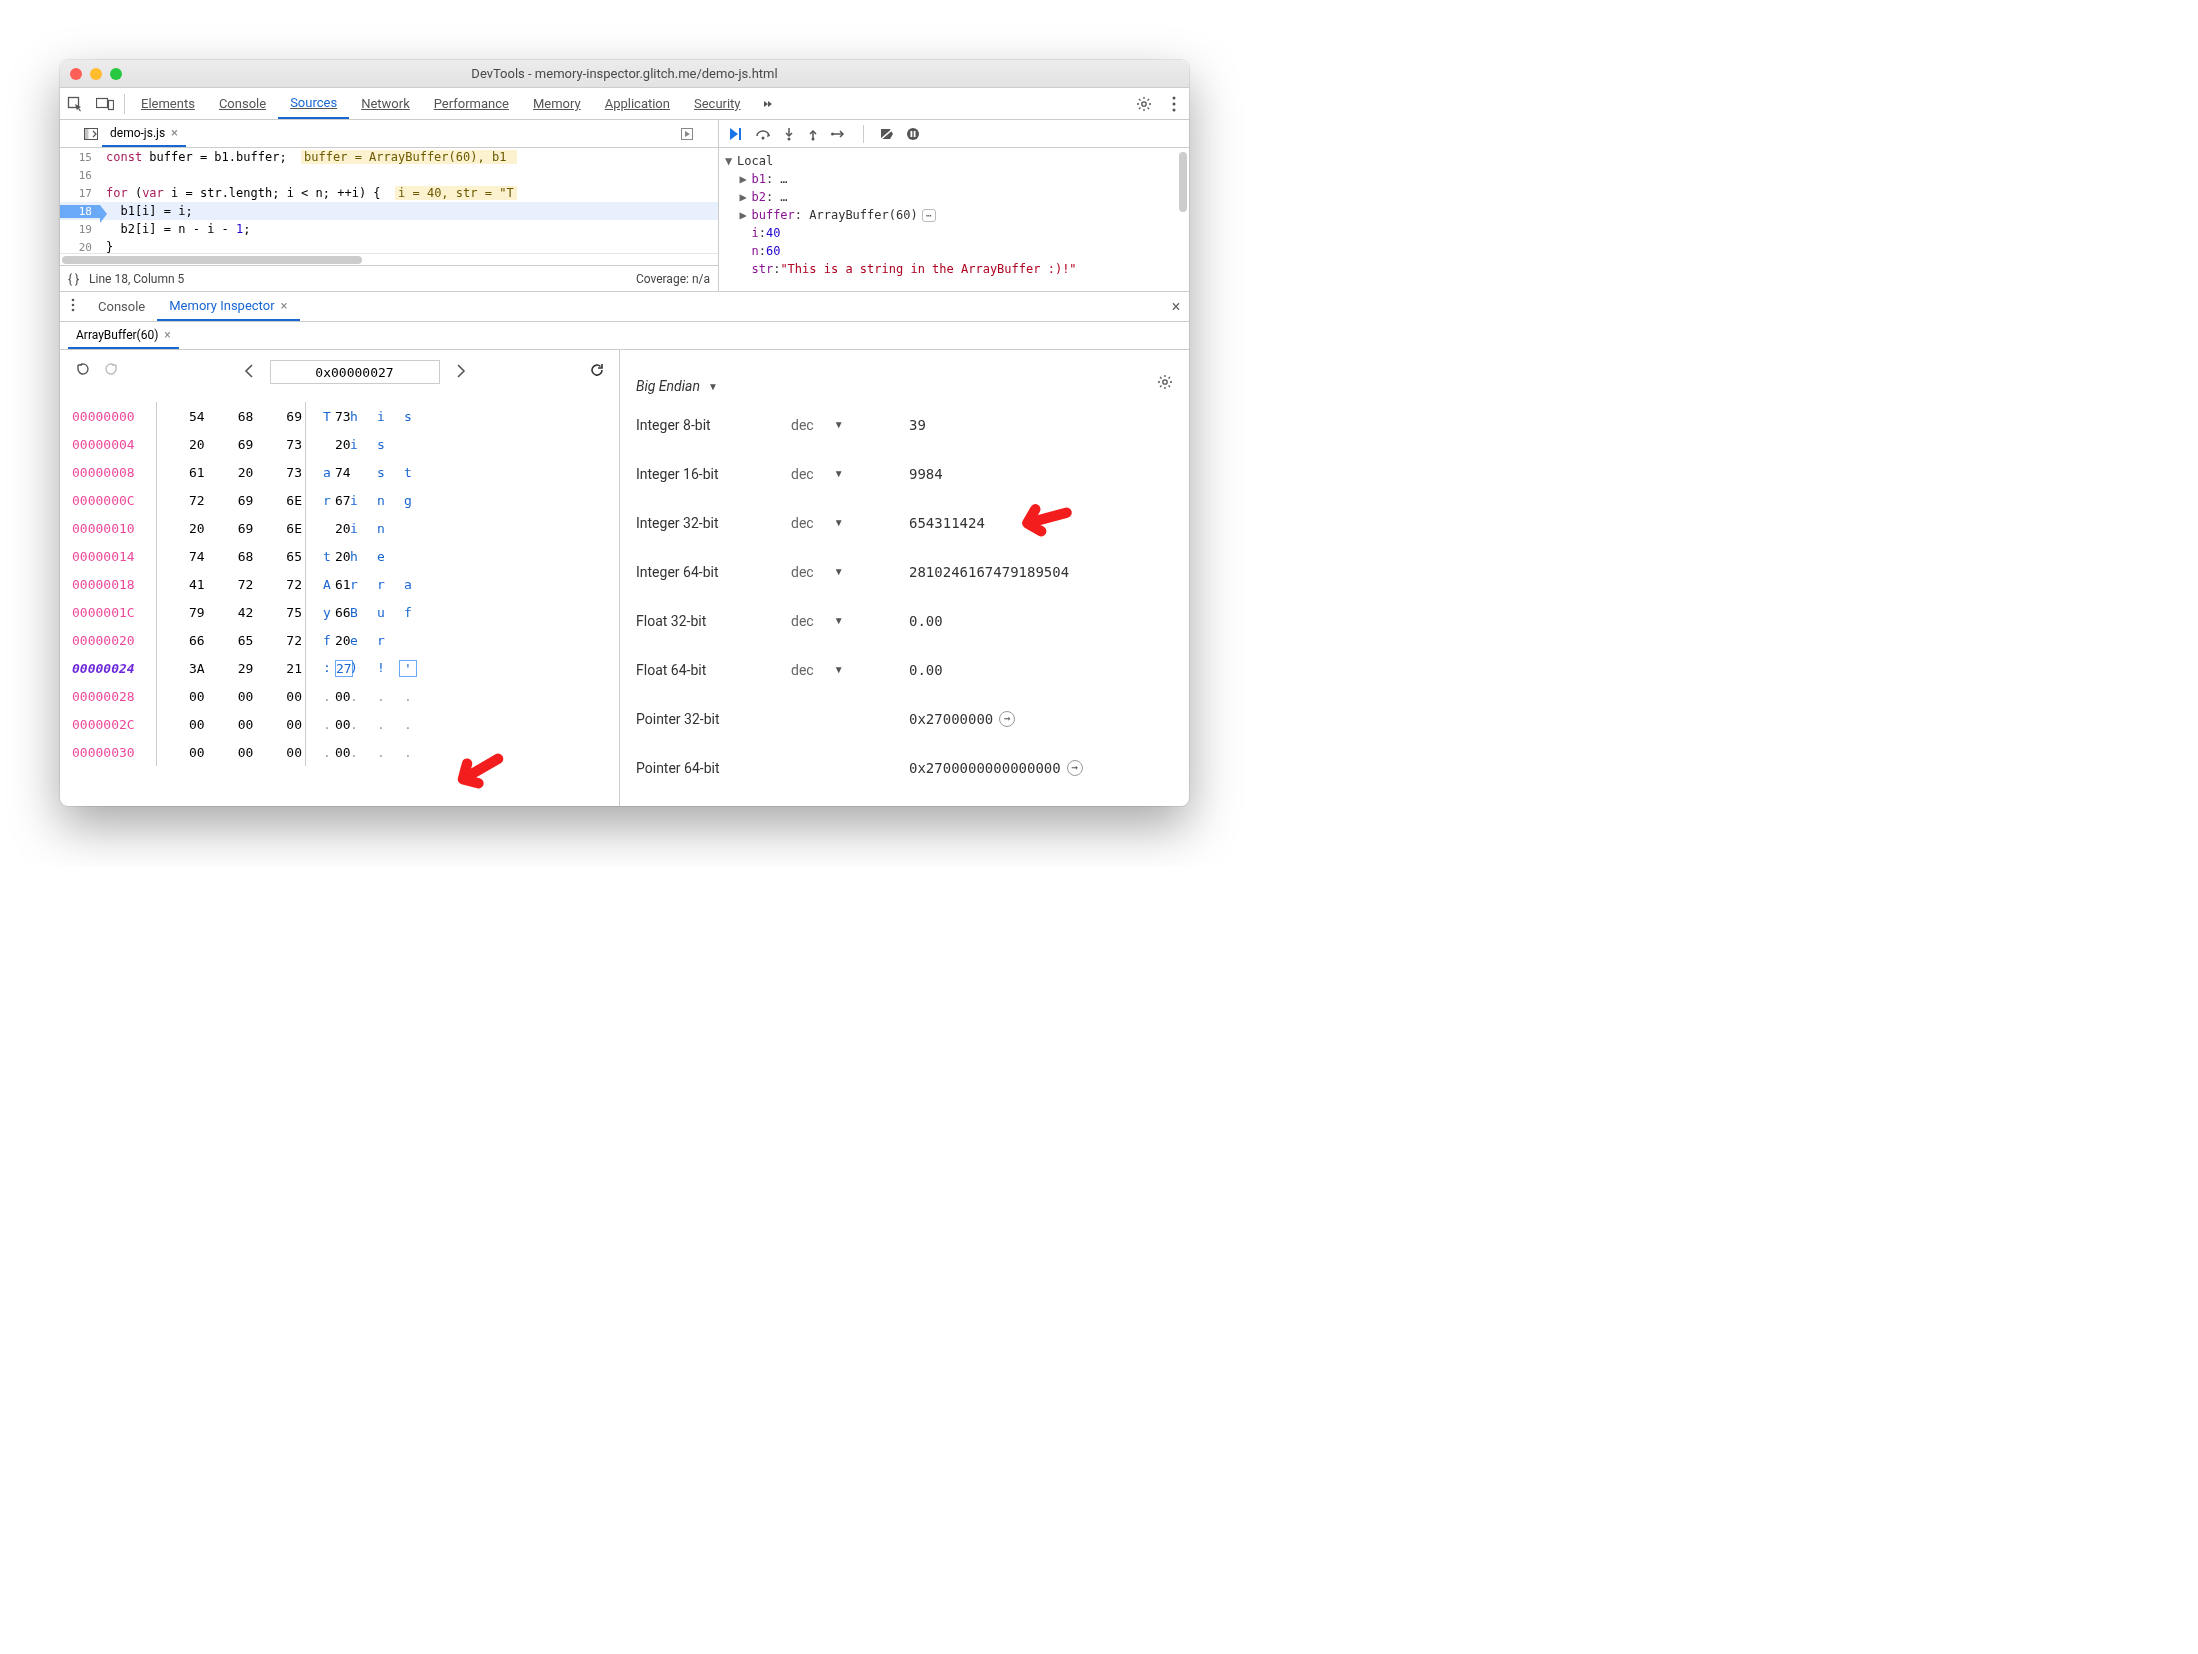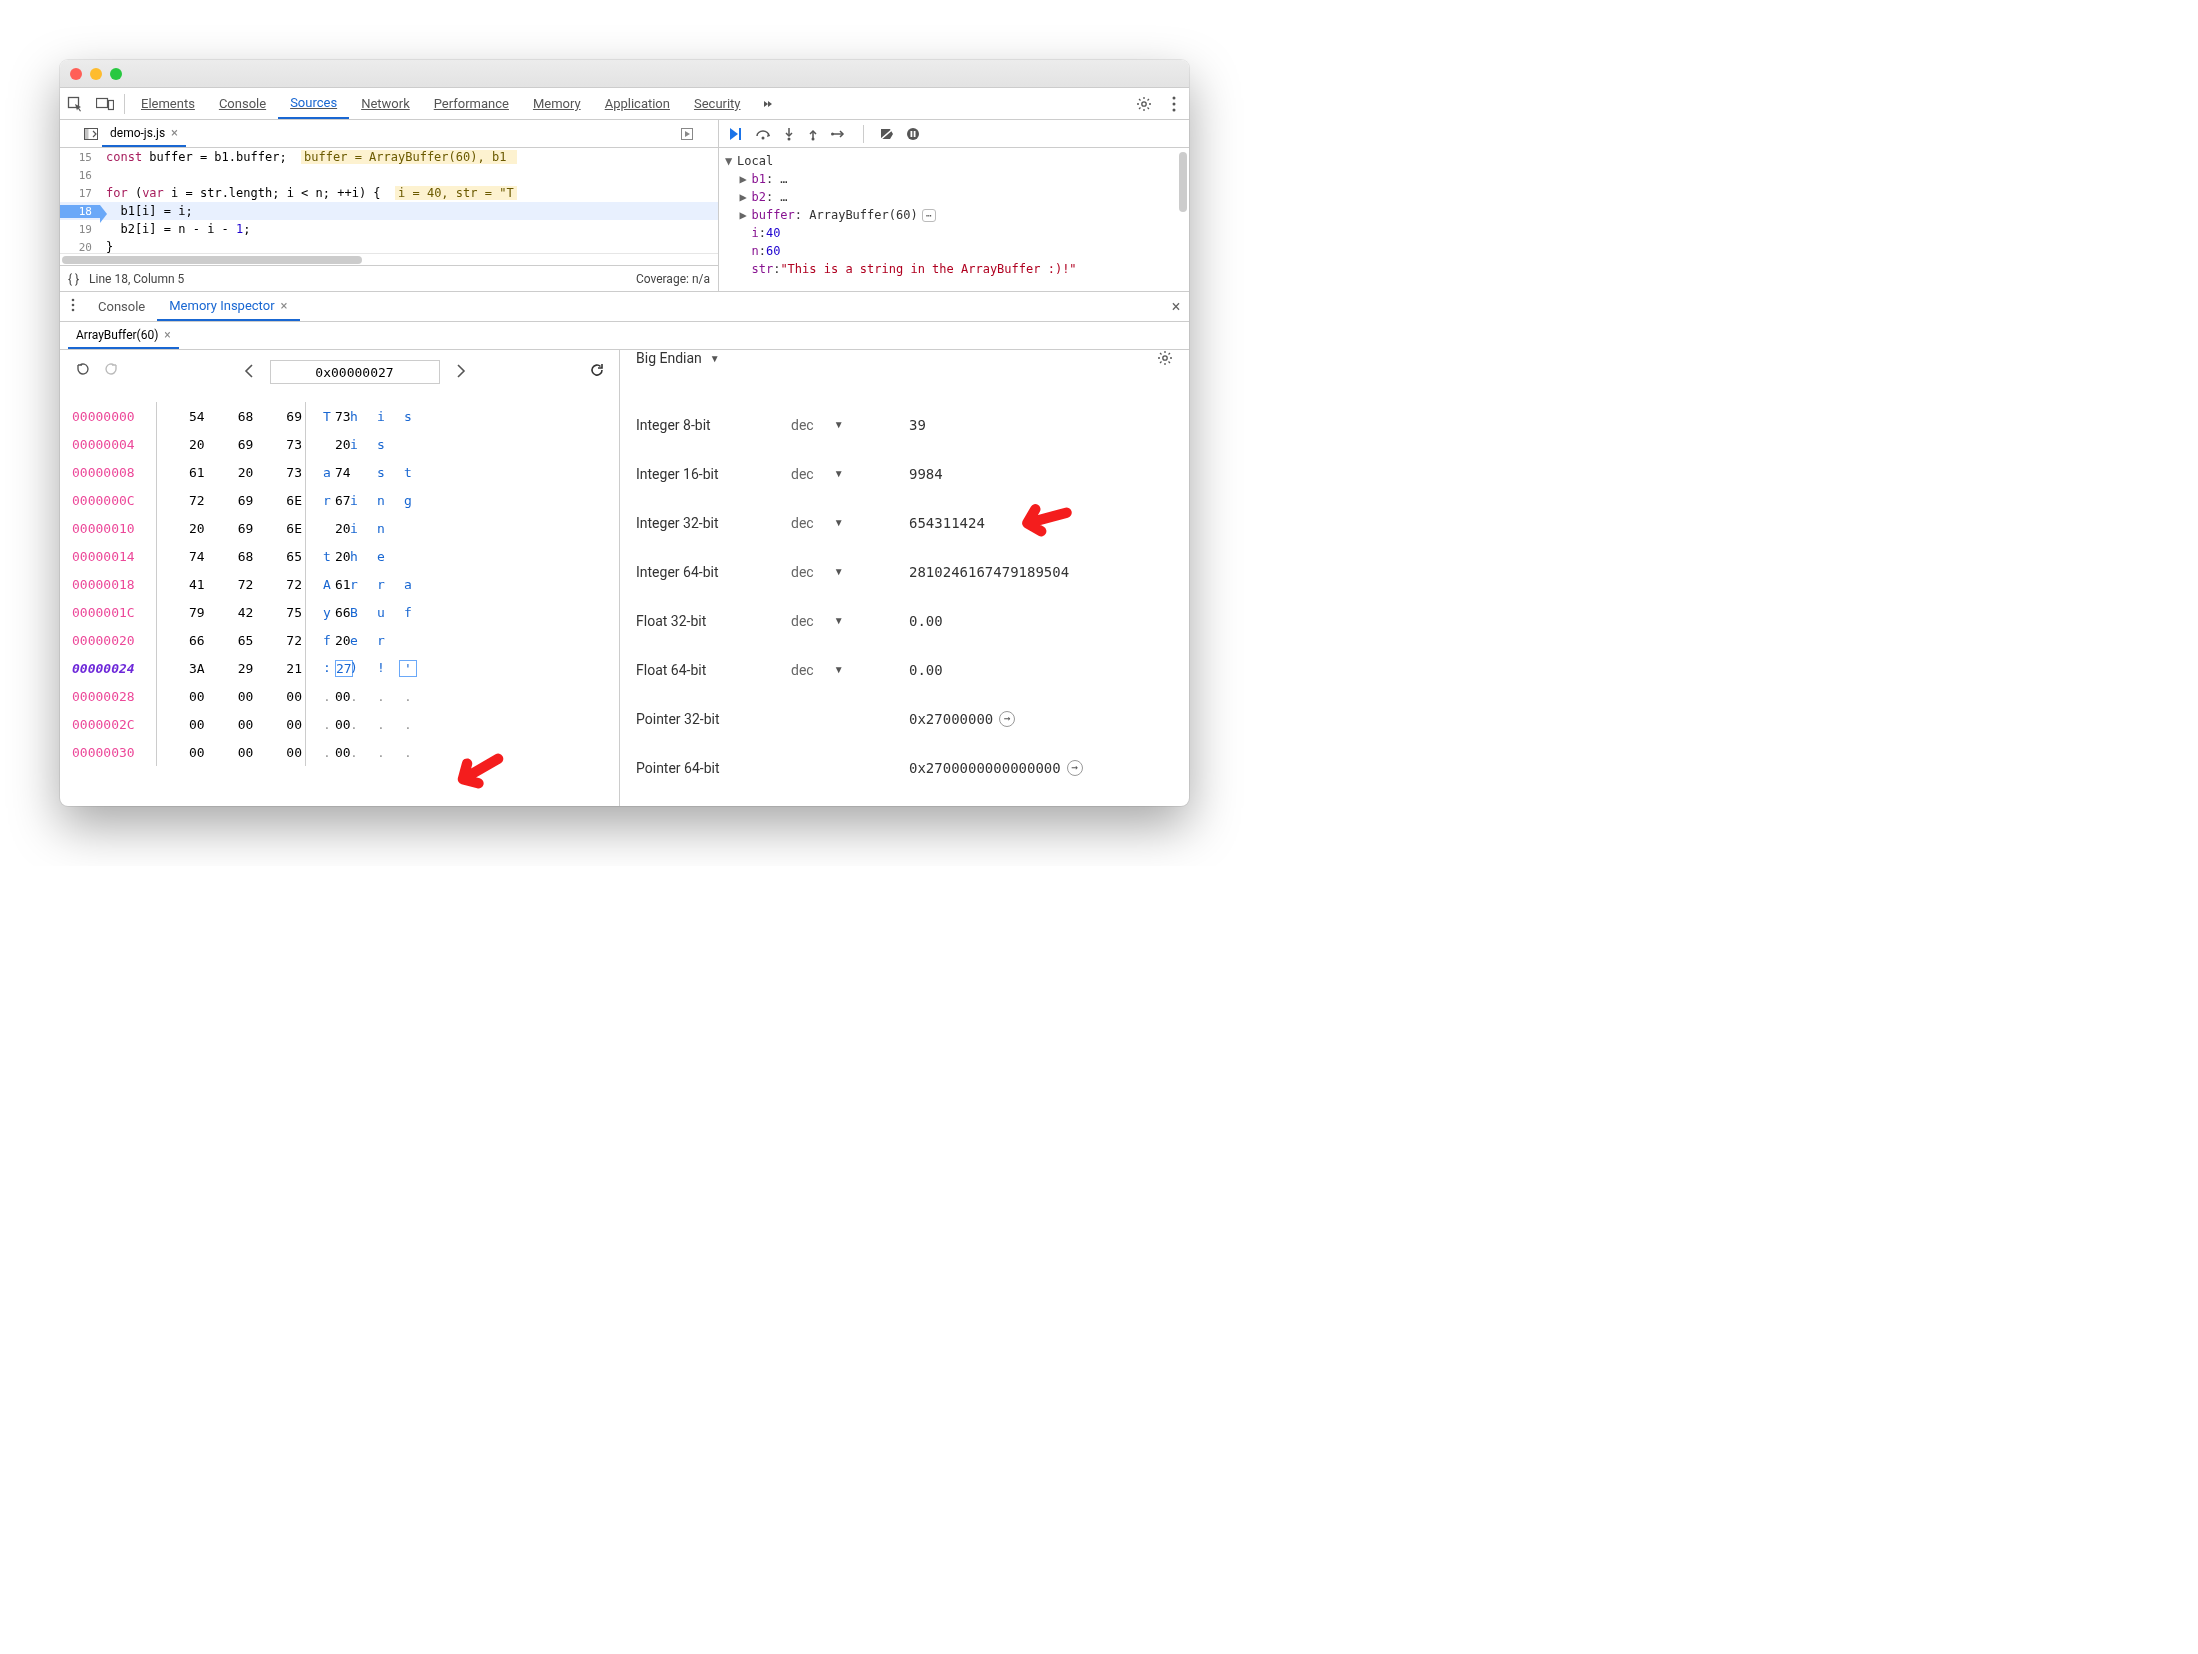--- a/index.html
+++ b/index.html
@@ -73,21 +73,21 @@
   .addr.sel{color:#6d28d9;font-weight:600;font-style:italic;}
   .bytes{width:150px;display:flex;gap:9px; border-left:1px solid #ccc; border-right:1px solid #ccc; padding:0 8px; height:100%; align-items:center;}
   .byte{width:24px;text-align:center;margin-left:24px;}
   .byte.sel{border:1px solid #6aa8f8;color:#1967d2;}
   .chars{display:flex;gap:9px;padding-left:12px;}
   .chr{width:18px;text-align:center;color:#1967d2;}
   .chr.dim{color:#999;}
   .chr.sel{border:1px solid #6aa8f8;}
   
   .valpane{flex:1; display:flex;flex-direction:column;}
-  .valhead{height:44px;display:flex;align-items:flex-start;padding:0 16px;gap:27px;}
+  .valhead{height:44px;display:flex;align-items:flex-end;padding:0 16px;gap:27px;font-style:italic;}
   .endian{color:#333;font-size:14px; display:flex; align-items:center; gap:8px;}
   .valhead .spacer{flex:1;}
   .vals{flex:1;padding:6px 16px;}
   .vrow{display:flex;align-items:center;height:49px;font-size:14px;color:#333;}
   .vrow .lbl{width:155px;}
   .vrow .fmt{width:118px;color:#666; display:flex; align-items:center; gap:20px;}
   .vrow .vv{flex:1;font-family:Menlo,Consolas,monospace; display:flex; align-items:center; gap:6px;}
   .arrow{display:inline-flex;width:16px;height:16px;border:1px solid #999;border-radius:50%;align-items:center;justify-content:center;color:#555;font-size:11px;}
   
   .redarrow{position:absolute; width:46px; height:46px; pointer-events:none;}
@@ -101,20 +101,21 @@
 <body>
 
 <div class="window">
 
   <div class="titlebar">
     <div class="traffic">
       <div class="dot red"></div>
       <div class="dot yellow"></div>
       <div class="dot green"></div>
     </div>
+    <div class="title">DevTools - memory-inspector.glitch.me/demo-js.html</div>
   </div>
 
   <div class="tabstrip">
     <div class="iconbtn">
       <svg width="16" height="16" viewBox="0 0 16 16">
           <rect x="1.5" y="1.5" width="10" height="10" fill="none" stroke="#555" stroke-width="1.3"></rect>
           <path d="M8 8 l6 3 -2 1 2 3 -1 .6 -2-3 -1 2 z" fill="#555"></path>
         </svg>
     </div>
     <div class="iconbtn">

